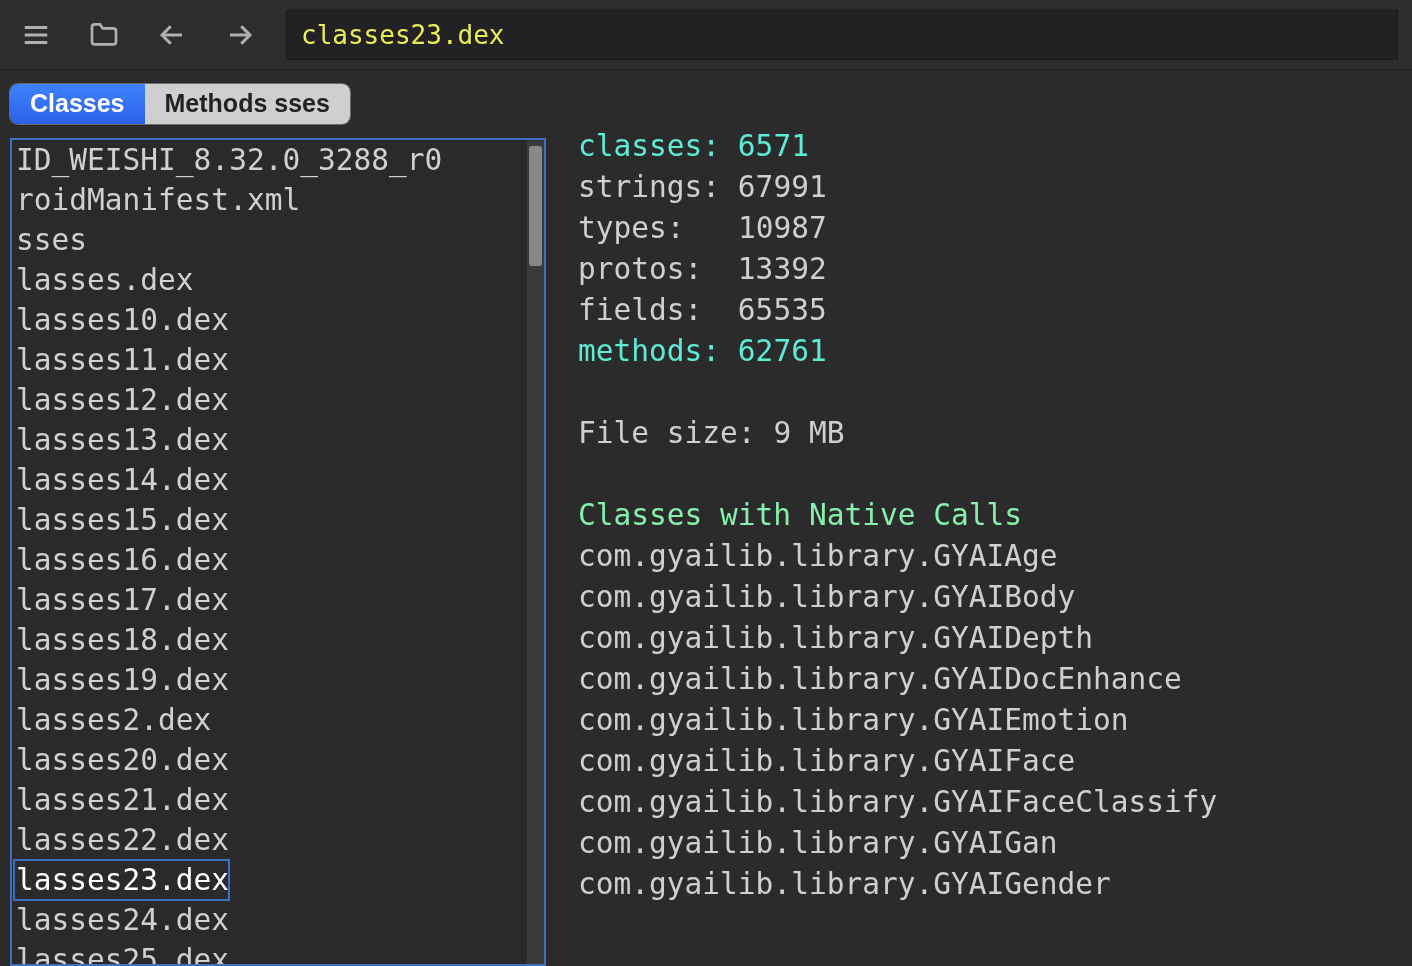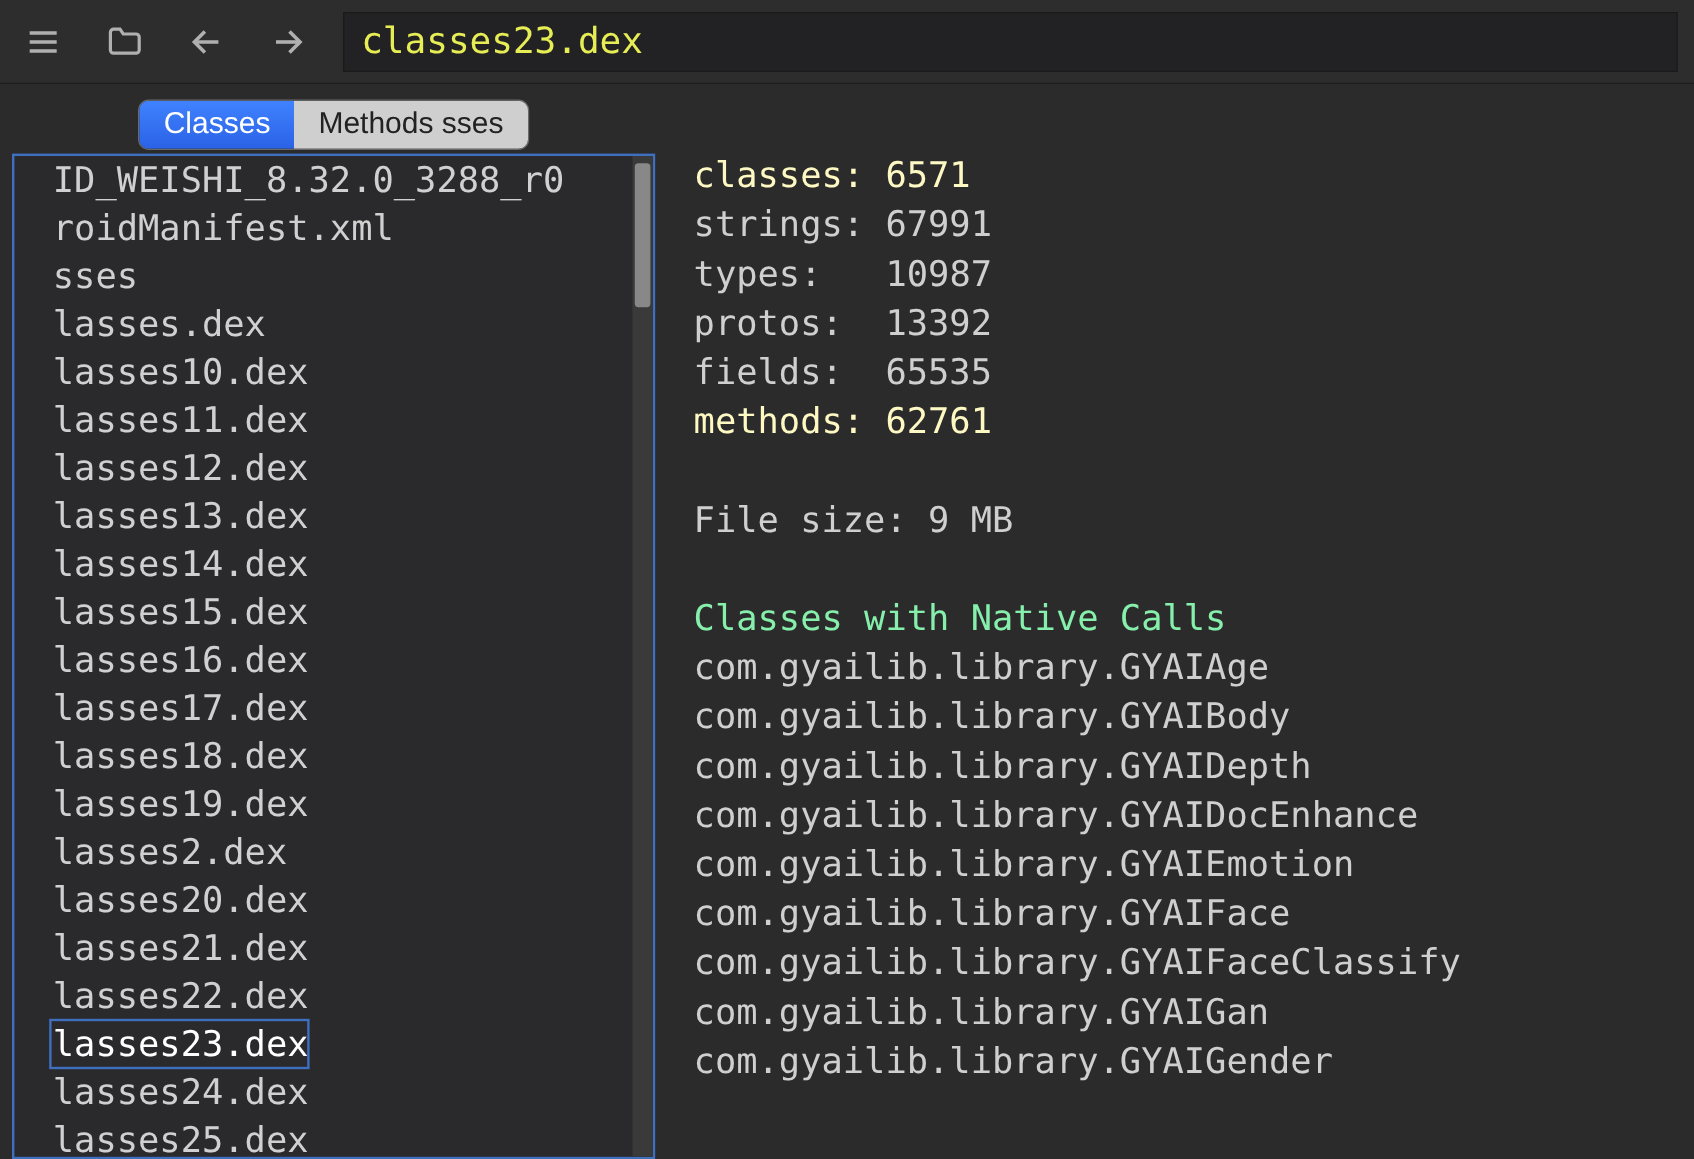--- a/index.html
+++ b/index.html
@@ -27,37 +27,38 @@
   .tb-btn svg { display:block; }
   .pathbox {
     flex: 1;
     height: 50px;
     background: #222224;
     border: 1px solid #1a1a1a;
     display: flex;
     align-items: center;
     padding: 0 14px;
     color: #e7ee55;
-    font-size: 30px;
+    font-size: 26px;
   }
   .main {
     display: flex;
     height: calc(100% - 70px);
   }
   .left {
     width: 556px;
     background: #2b2b2b;
     display: flex;
     flex-direction: column;
     padding: 14px 10px 0 10px;
   }
   .tabs {
     display: flex;
-    justify-content: center;
-    margin-bottom: 4px;
+    justify-content: flex-start;
+    margin-bottom: 14px;
+    font-weight: bold;
   }
   .tabgroup {
     display: inline-flex;
     border-radius: 8px 8px 8px 8px;
     overflow: hidden;
     box-shadow: 0 0 0 1px #6a6a6a;
   }
   .tab {
     font-family: -apple-system, "Segoe UI", Arial, sans-serif;
     font-size: 25px;
@@ -78,21 +79,20 @@
     flex: 1;
     border: 2px solid #3f6fbf;
     background: #2a2a2c;
     overflow: hidden;
   }
   .tree {
     position: absolute;
     inset: 0 18px 0 0;
     overflow: hidden;
     padding: 0 0 0 2px;
-    margin-left: 28px;
   }
   .tree-row {
     font-size: 29.5px;
     line-height: 40px;
     color: #d0d0d0;
     white-space: pre;
     cursor: pointer;
     padding-left: 2px;
   }
   .tree-row.sel {
@@ -120,21 +120,21 @@
     background: #2b2b2b;
     padding: 56px 18px 0 22px;
     overflow: hidden;
   }
   .stat {
     font-size: 29.5px;
     line-height: 41px;
     color: #cfcfcf;
     white-space: pre;
   }
-  .stat .hl { color: #fef9c3; }
+  .stat .hl { color: #5eead4; }
   .stat .title { color: #86efac; }
 </style>
 </head>
 <body>
 
 <div class="toolbar">
   <div class="tb-btn">
     <svg width="30" height="30" viewBox="0 0 24 24" fill="none" stroke="#b0b0b0" stroke-width="2.4">
         <line x1="3" y1="6" x2="21" y2="6"></line>
         <line x1="3" y1="12" x2="21" y2="12"></line>

